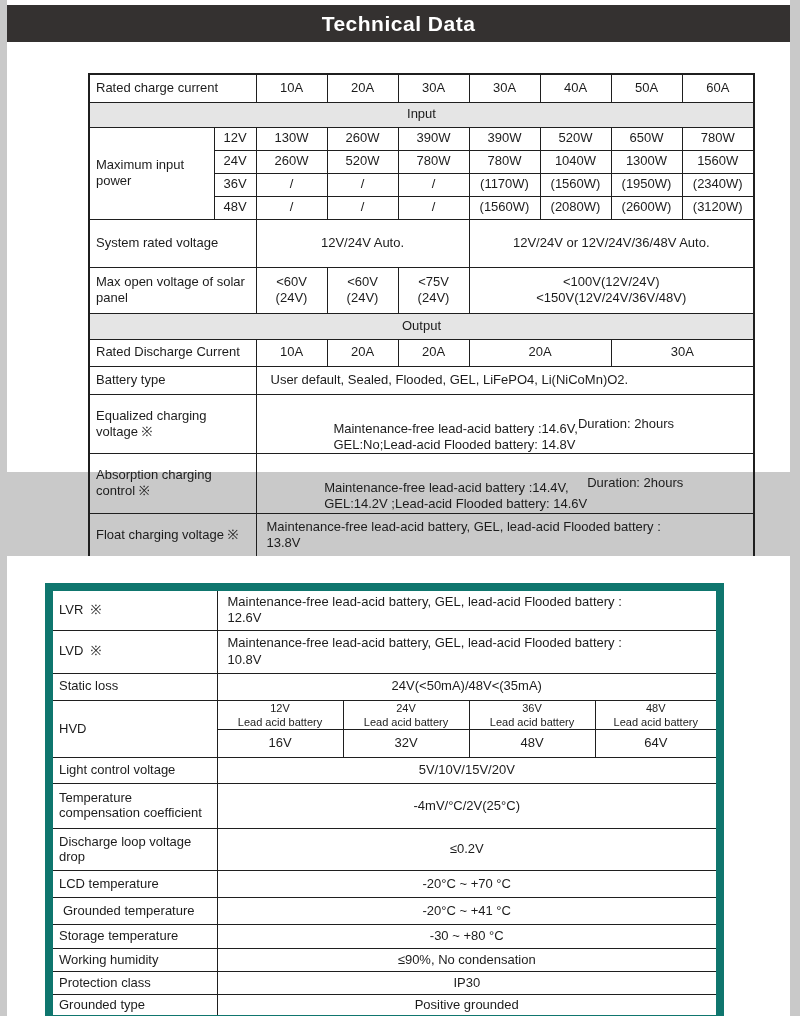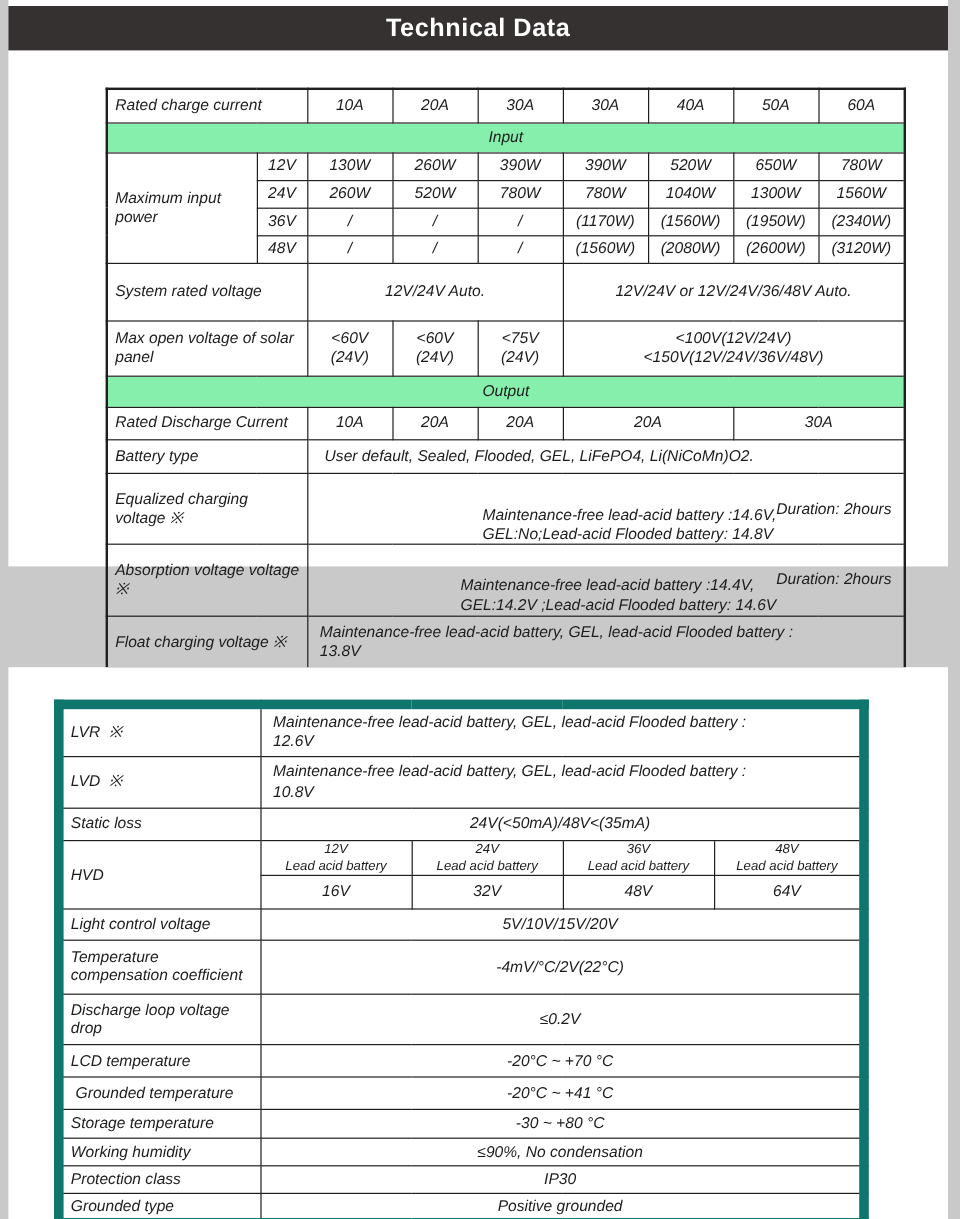--- a/index.html
+++ b/index.html
@@ -14,28 +14,28 @@
   .panel { position:absolute; left:7px; width:783px; background:#ffffff; }
   #panel-top { top:0; height:472px; }
   #panel-bottom { top:556px; height:460px; }
   #top-cut-line { position:absolute; left:112px; top:0; width:676px; height:2px; background:#5a5a5a; }
   #title-bar {
     position:absolute; left:0; right:0; top:5px; height:37px;
     background:#343130; color:#ffffff;
     display:flex; align-items:center; justify-content:center;
     font-size:21px; font-weight:bold; letter-spacing:0.5px;
   }
-  table { border-collapse:collapse; table-layout:fixed; position:absolute;font-style:italic; }
+  table { border-collapse:collapse; table-layout:fixed; position:absolute; }
   td, th { border:1px solid #1f1f1f; font-weight:normal; text-align:center; vertical-align:middle; font-size:13px; line-height:1.25; overflow:hidden; }
   #table-main { left:81px; top:73px; width:665px; border:2px solid #1f1f1f; }
   #table-lower { left:38px; top:27px; width:671px; border:8px solid #0f766e; }
   .lbl { text-align:left; padding:2px 4px 2px 6px; }
-  .band { background:#86efac; }
+  .band { background:#e5e5e5; }
   .pre { white-space:pre-line;margin-top:26px; }
-  .split { display:flex; align-items:center; justify-content:flex-end; padding:0 10px 0 8px; }
+  .split { display:flex; align-items:center; justify-content:center; padding:0 10px 0 8px; }
   .split .pre { text-align:left; }
   .small { font-size:11px; line-height:1.3; }
   .tight { line-height:1.15;margin-left:48px; }
   
   .r-rcc{height:28px}.r-band1{height:25px}.r-mip{height:23px}.r-srv{height:48px}
   .r-mov{height:46px}.r-band2{height:26px}.r-rdc{height:27px}.r-bt{height:28px}
   .r-eq{height:44px}.r-ab{height:43px}.r-fl{height:44px}
   
   .r-lvr{height:43px}.r-lvd{height:43px}.r-static{height:27px}.r-hvdh{height:29px}
   .r-hvdv{height:28px}.r-light{height:26px}.r-temp{height:45px}.r-drop{height:42px}
@@ -152,21 +152,21 @@
       <td colspan="2" class="lbl">Equalized charging voltage ※</td>
       <td colspan="7">
         <div class="split">
           <span class="pre">Maintenance-free lead-acid battery :14.6V,
 GEL:No;Lead-acid Flooded battery: 14.8V</span>
           <span>Duration:  2hours</span>
         </div>
       </td>
     </tr>
     <tr class="r-ab">
-      <td colspan="2" class="lbl">Absorption voltage voltage ※</td>
+      <td colspan="2" class="lbl">Absorption charging control ※</td>
       <td colspan="7">
         <div class="split">
           <span class="pre">Maintenance-free lead-acid battery :14.4V,
 GEL:14.2V ;Lead-acid Flooded battery: 14.6V</span>
           <span>Duration:  2hours</span>
         </div>
       </td>
     </tr>
     <tr class="r-fl">
       <td colspan="2" class="lbl">Float charging voltage ※</td>
@@ -217,21 +217,21 @@
       <td>32V</td>
       <td>48V</td>
       <td>64V</td>
     </tr>
     <tr class="r-light">
       <td class="lbl">Light control voltage</td>
       <td colspan="4">5V/10V/15V/20V</td>
     </tr>
     <tr class="r-temp">
       <td class="lbl tight">Temperature compensation coefficient</td>
-      <td colspan="4">-4mV/°C/2V(22°C)</td>
+      <td colspan="4">-4mV/°C/2V(25°C)</td>
     </tr>
     <tr class="r-drop">
       <td class="lbl tight">Discharge loop voltage drop</td>
       <td colspan="4">≤0.2V</td>
     </tr>
     <tr class="r-lcd">
       <td class="lbl">LCD  temperature</td>
       <td colspan="4">-20°C ~ +70 °C</td>
     </tr>
     <tr class="r-op">

